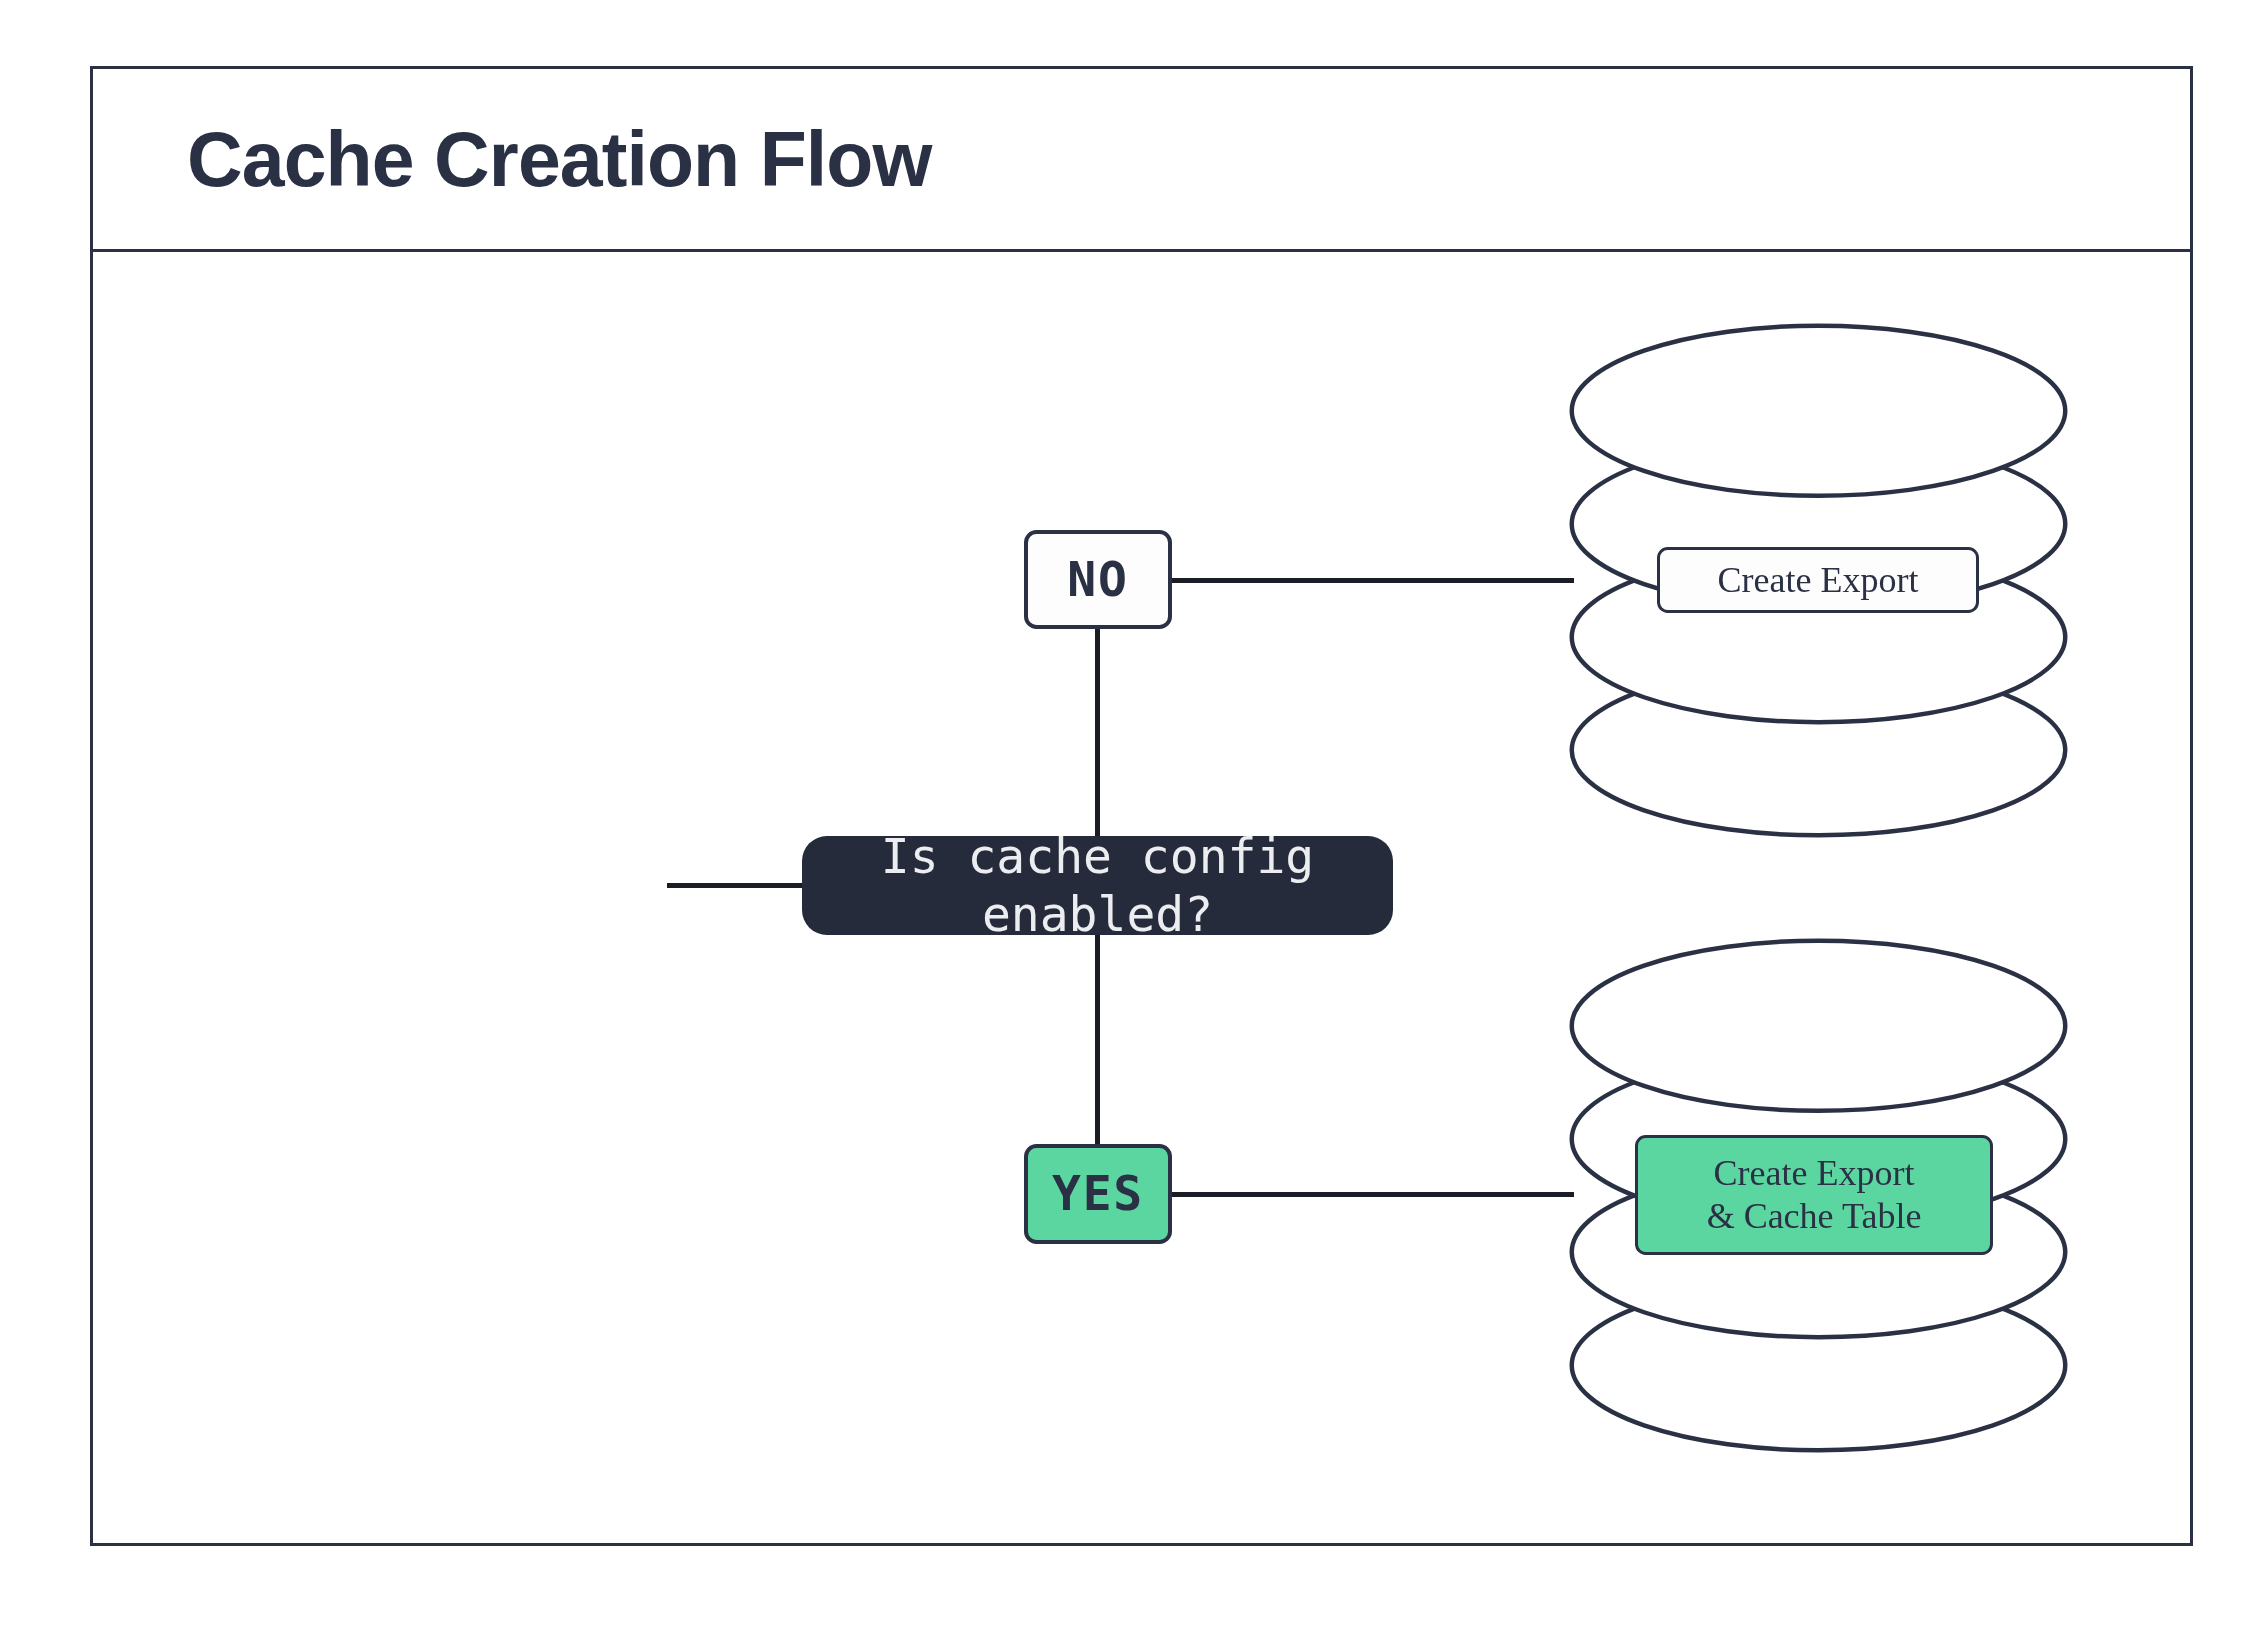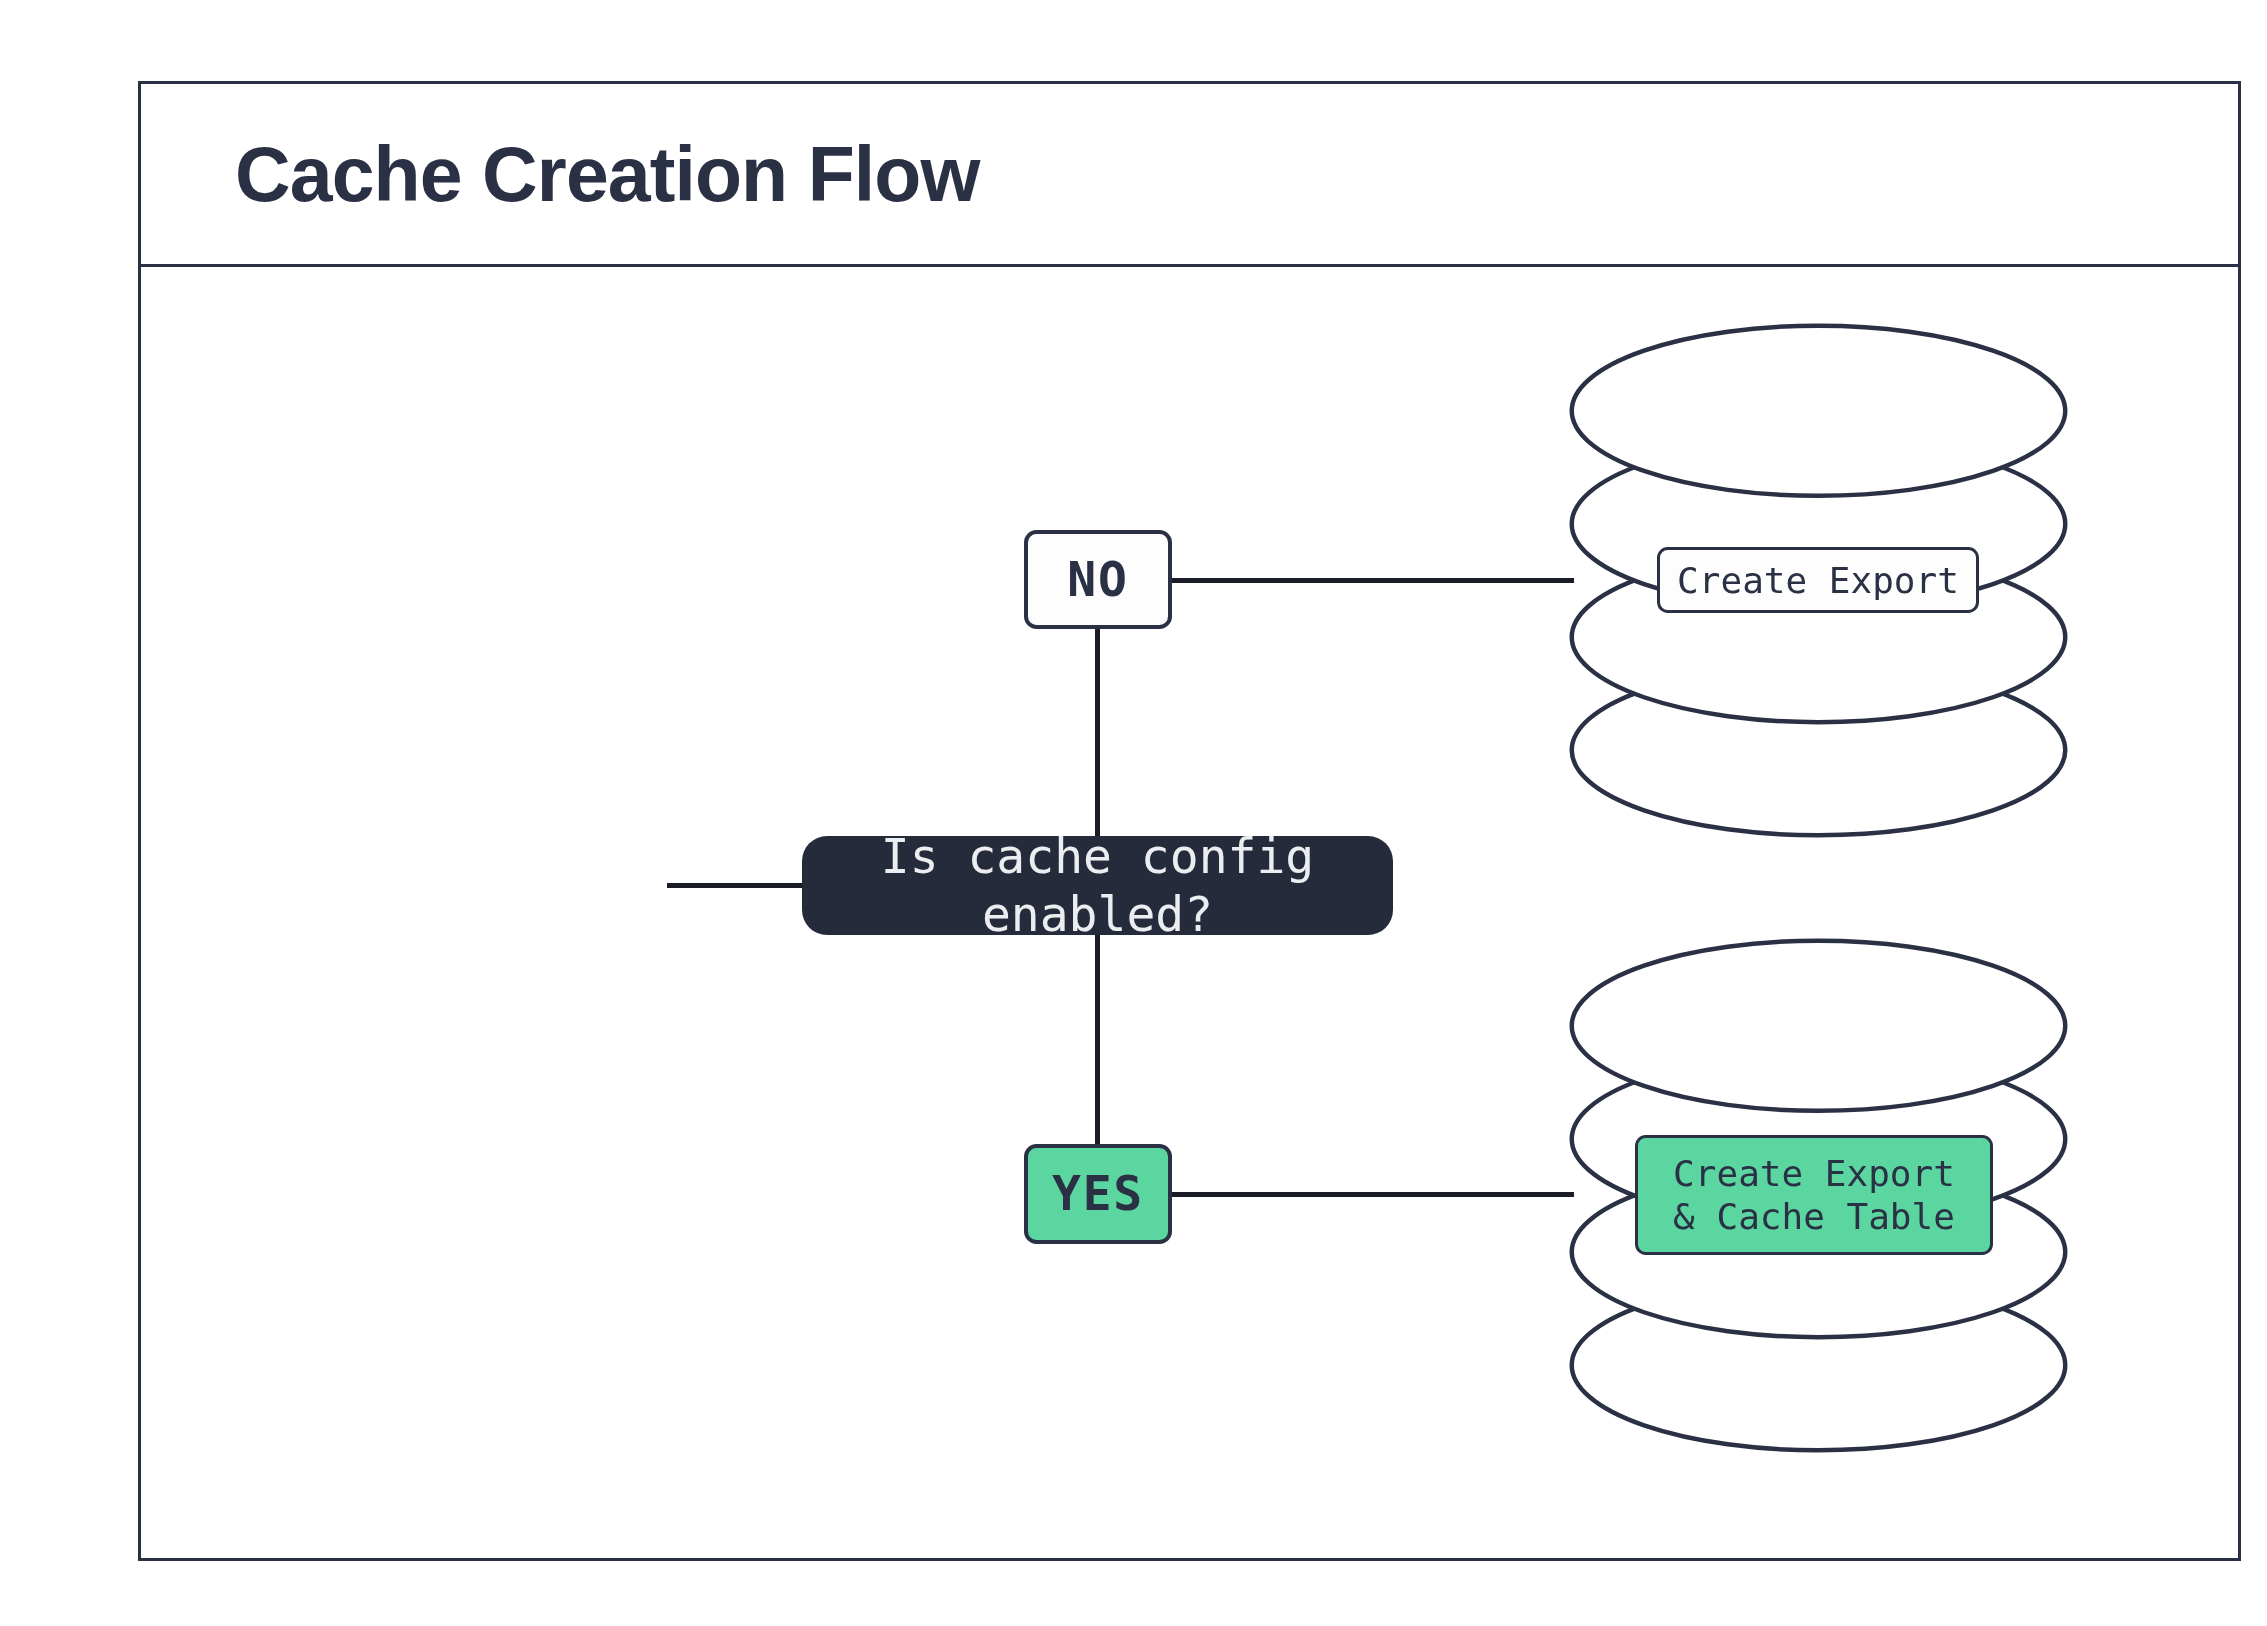--- a/index.html
+++ b/index.html
@@ -12,26 +12,25 @@
   }
   html,body{margin:0;padding:0;background:var(--paper);}
   .page{
     position:relative;
     width:2268px;height:1626px;
     background:var(--paper);
     overflow:hidden;
     font-family:"DejaVu Sans Mono","Liberation Mono",monospace;
   }
   .frame{
-    position:absolute;left:90px;top:81px;
+    position:absolute;left:90px;top:66px;
     width:2103px;height:1480px;
     border:3.6px solid var(--ink);
     box-sizing:border-box;
     background:transparent;
-    margin-left:48px;
   }
   .frame-header{
     position:absolute;left:0;top:0;right:0;
     height:180px;
     border-bottom:3.6px solid var(--ink);
     display:flex;align-items:center;
     padding-left:94px;
     box-sizing:content-box;
   }
   .title{
@@ -76,20 +75,21 @@
   .db-label{
     position:absolute;
     box-sizing:border-box;
     display:flex;flex-direction:column;align-items:center;justify-content:center;
     border:3.6px solid var(--ink);
     border-radius:10.7px;
     font-size:36px;
     line-height:43px;
     color:var(--ink);
     text-align:center;
+    font-family:Liberation Serif, serif;
   }
   .db-label.white{background:#FDFDFE; left:1657px; top:547px;  width:322px; height:66px;}
   .db-label.green{background:var(--green); left:1635px; top:1135px; width:358px; height:120px;}
   
   .conn{position:absolute;background:var(--line);}
   .conn.h{height:4.5px;}
   .conn.v{width:4.5px;}
   .conn-start-decision{left:667px;  top:883px;  width:135px;}
   .conn-decision-no   {left:1095px; top:629px;  height:207px;}
   .conn-decision-yes  {left:1095px; top:934px; height:210px;}

